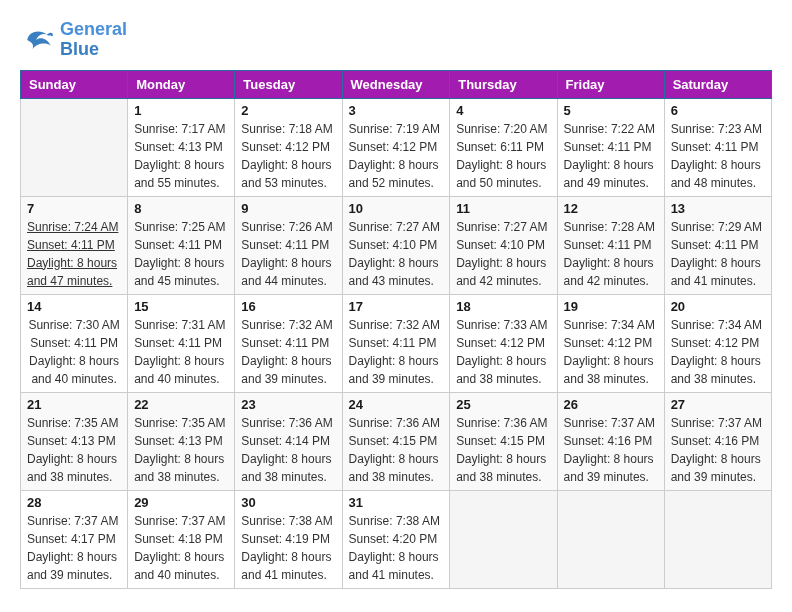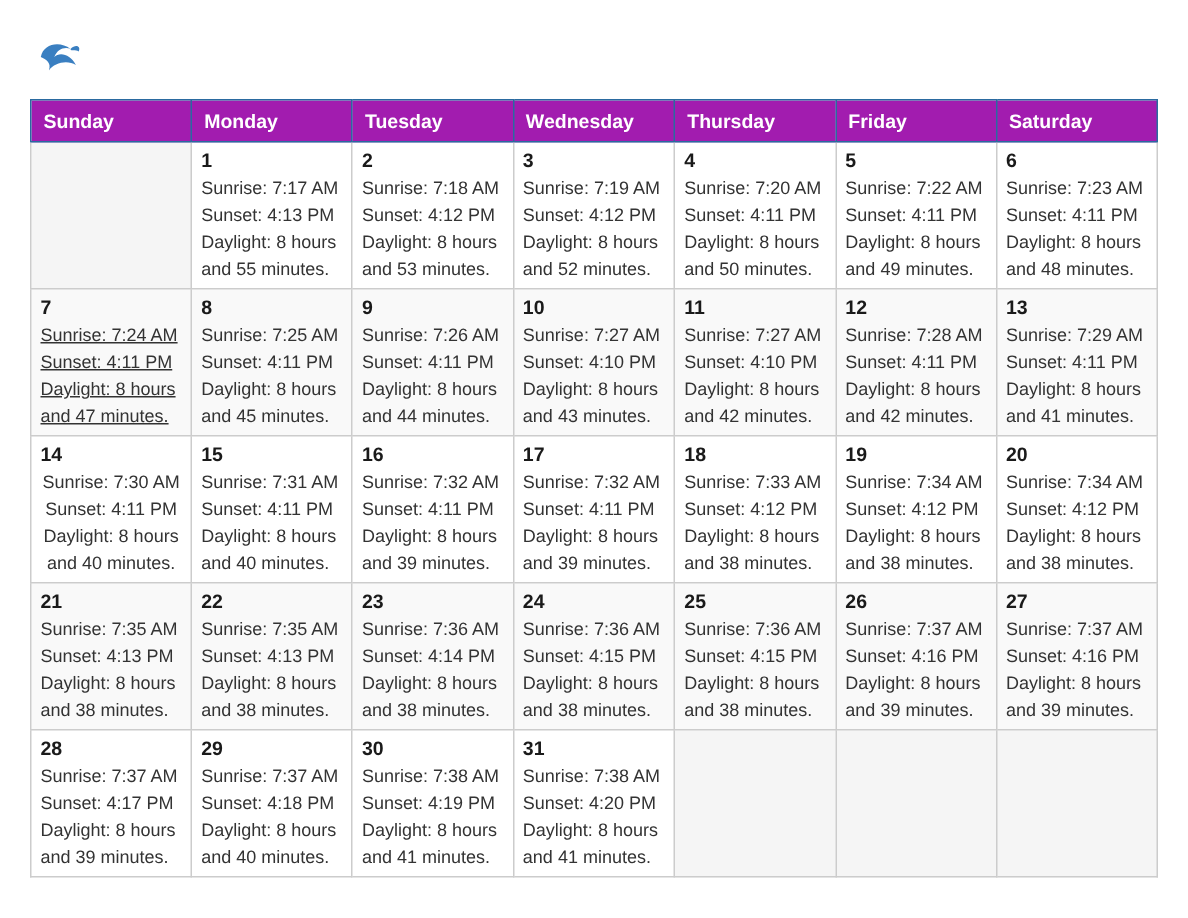--- a/index.html
+++ b/index.html
@@ -88,20 +88,24 @@
   </style>
 </head>
 <body>
 
 <div class="header">
   <div class="logo">
     <svg class="logo-bird" viewBox="0 0 40 40">
       <path d="M8 20 C10 10, 22 8, 30 14 C26 12, 20 14, 18 20 C22 16, 30 18, 34 26 C28 22, 18 24, 14 30 C16 24, 12 22, 8 20Z" fill="#3a7fc1"></path>
       <path d="M30 14 C34 10, 38 12, 36 16 C34 14, 30 16, 30 14Z" fill="#3a7fc1"></path>
     </svg>
+    <div>
+      <div class="logo-text"><span>General</span></div>
+      <div class="logo-text"><span style="color:#3a7fc1">Blue</span></div>
+    </div>
   </div>
   <div class="title-block">
     <div class="month-title"></div>
     <div class="subtitle"></div>
   </div>
 </div>
 
 <table class="calendar">
   <thead>
     <tr>
@@ -134,21 +138,21 @@
         <td>
           <div class="day-number">3</div>
           <div class="day-info" style="white-space: pre-line;">Sunrise: 7:19 AM
 Sunset: 4:12 PM
 Daylight: 8 hours
 and 52 minutes.</div>
         </td>
         <td>
           <div class="day-number">4</div>
           <div class="day-info" style="white-space: pre-line;">Sunrise: 7:20 AM
-Sunset: 4:11 PM
+Sunset: 6:11 PM
 Daylight: 8 hours
 and 50 minutes.</div>
         </td>
         <td>
           <div class="day-number">5</div>
           <div class="day-info" style="white-space: pre-line;">Sunrise: 7:22 AM
 Sunset: 4:11 PM
 Daylight: 8 hours
 and 49 minutes.</div>
         </td>

